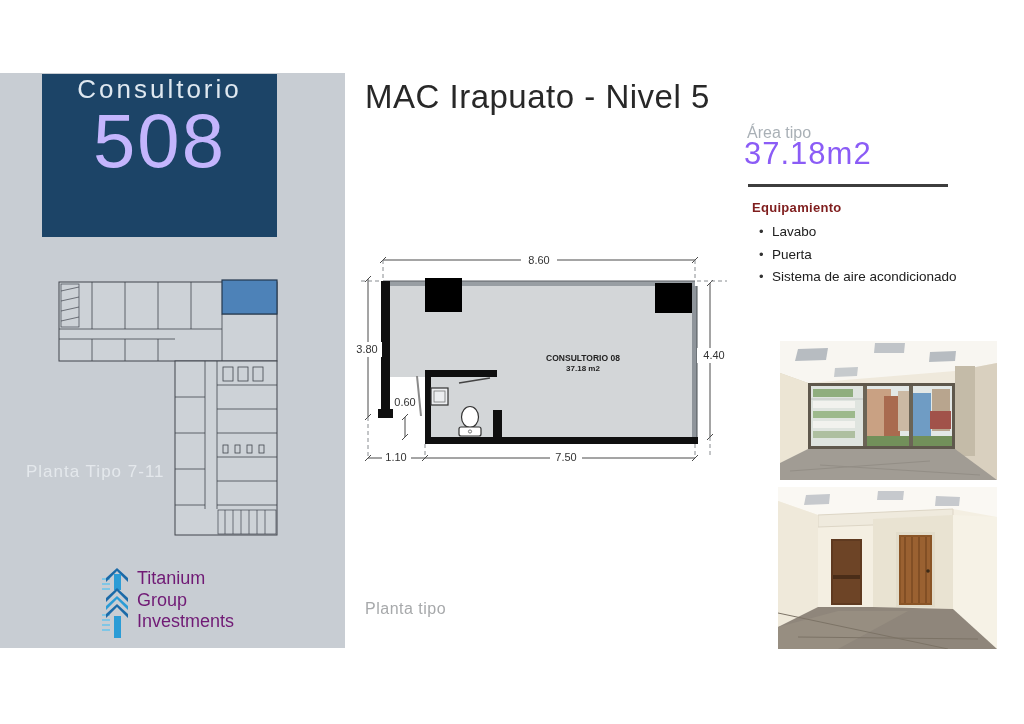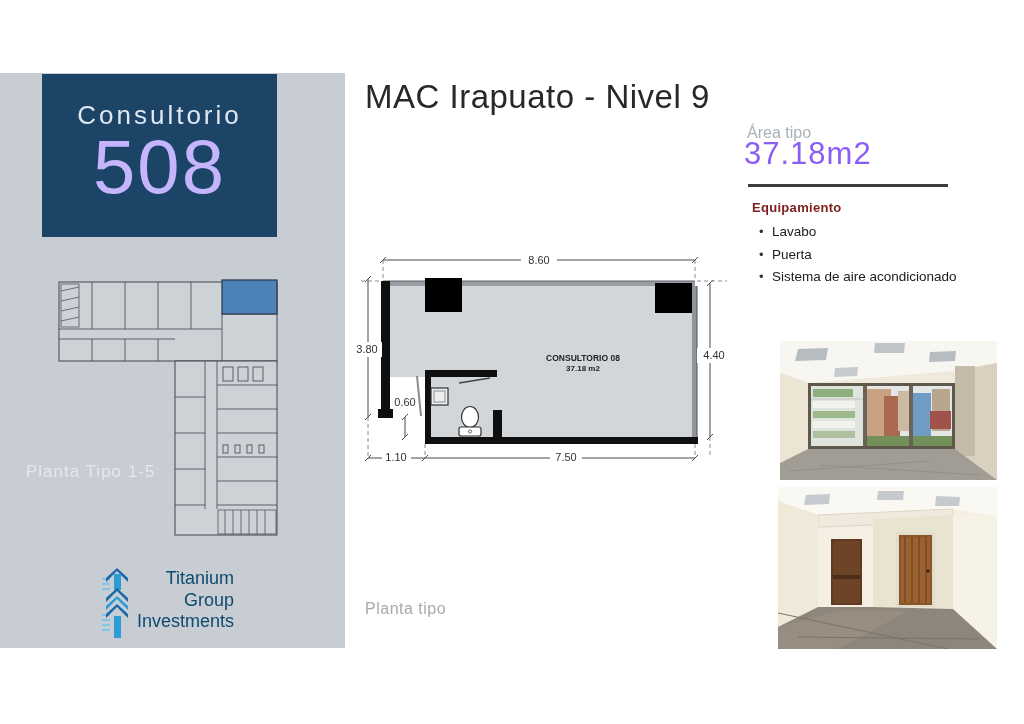--- a/index.html
+++ b/index.html
@@ -4,26 +4,26 @@
 <style>
   html,body{margin:0;padding:0;background:#fff;}
   #canvas{position:relative;width:1024px;height:724px;background:#ffffff;
           font-family:"Liberation Sans", sans-serif;overflow:hidden;}
   .abs{position:absolute;}
 
   
   .sidebar{left:0;top:73px;width:345px;height:575px;background:#c8cdd3;}
   .unit-card{left:42px;top:74px;width:235px;height:163px;background:#1c4467;
              display:flex;flex-direction:column;align-items:center;justify-content:flex-start;}
-  .unit-label{margin-top:26px;font-size:26px;font-weight:300;letter-spacing:3px;color:#dfe8f0;}
+  .unit-label{margin-top:0;font-size:26px;font-weight:300;letter-spacing:3px;color:#dfe8f0;}
   .unit-number{font-size:76px;font-weight:300;line-height:0.95;color:#c4b5fd;letter-spacing:2px;}
   .miniplan{left:55px;top:277px;width:225px;height:260px;}
   .miniplan-caption{left:26px;top:462px;font-size:17px;font-weight:300;letter-spacing:1px;color:#e4e8ec;}
   .logo{left:100px;top:568px;display:flex;align-items:flex-start;}
-  .logo-text{margin-left:3px;font-size:18px;line-height:21.5px;color:#0c4a6e;font-weight:400;text-align:right;}
+  .logo-text{margin-left:3px;font-size:18px;line-height:21.5px;color:#701a75;font-weight:400;}
 
   
   .page-title{left:365px;top:78px;font-size:33px;font-weight:300;color:#282828;letter-spacing:0.5px;}
   .area-label{left:747px;top:124px;font-size:16px;font-weight:300;color:#a9b0b6;}
   .area-value{left:744px;top:136px;font-size:31px;font-weight:300;color:#8b5cf6;letter-spacing:1px;}
   .divider{left:748px;top:184px;width:200px;height:3px;background:#3d3d3d;}
   .equip-heading{left:752px;top:200px;font-size:13px;font-weight:600;color:#7f1d1d;letter-spacing:0.3px;}
   .equip-list{left:758px;top:224px;width:266px;margin:0;padding:0;list-style:none;}
   .equip-list li{position:relative;padding-left:14px;margin-bottom:7.5px;
                  font-size:13.5px;color:#202020;}
@@ -110,21 +110,21 @@
         <line x1="178" y1="233" x2="178" y2="257"></line>
         <line x1="186" y1="233" x2="186" y2="257"></line>
         <line x1="194" y1="233" x2="194" y2="257"></line>
         <line x1="202" y1="233" x2="202" y2="257"></line>
         <line x1="210" y1="233" x2="210" y2="257"></line>
       </g>
 
       <rect x="167" y="3" width="55" height="34" fill="#4d82b8" stroke="#24384e" stroke-width="1.2"></rect>
     </svg>
 
-    <div class="abs miniplan-caption" style="left:26px;top:389px;">Planta Tipo 1-5</div>
+    <div class="abs miniplan-caption" style="left:26px;top:389px;">Planta Tipo 7-11</div>
 
     <div class="abs logo" style="left:100px;top:495px;">
       <svg width="34" height="72" viewBox="0 0 34 72">
         <g fill="#7fc6e6">
           <rect x="2" y="10" width="8" height="2"></rect>
             <rect x="2" y="15" width="8" height="2"></rect>
           <rect x="2" y="20" width="8" height="2"></rect>
             <rect x="2" y="46" width="8" height="2"></rect>
           <rect x="2" y="51" width="8" height="2"></rect>
             <rect x="2" y="56" width="8" height="2"></rect>
@@ -138,21 +138,21 @@
         <rect x="14" y="48" width="7" height="22" fill="#2b9cd6"></rect>
       </svg>
       <div class="logo-text">
         <div>Titanium</div>
         <div>Group</div>
         <div>Investments</div>
       </div>
     </div>
   </div>
 
-  <div class="abs page-title">MAC Irapuato - Nivel 9</div>
+  <div class="abs page-title">MAC Irapuato - Nivel 5</div>
 
   <div class="abs area-label">Área tipo</div>
   <div class="abs area-value">37.18m2</div>
   <div class="abs divider"></div>
   <div class="abs equip-heading">Equipamiento</div>
   <ul class="abs equip-list">
     <li><span>Lavabo</span></li>
     <li><span>Puerta</span></li>
     <li><span>Sistema de aire acondicionado</span></li>
   </ul>

